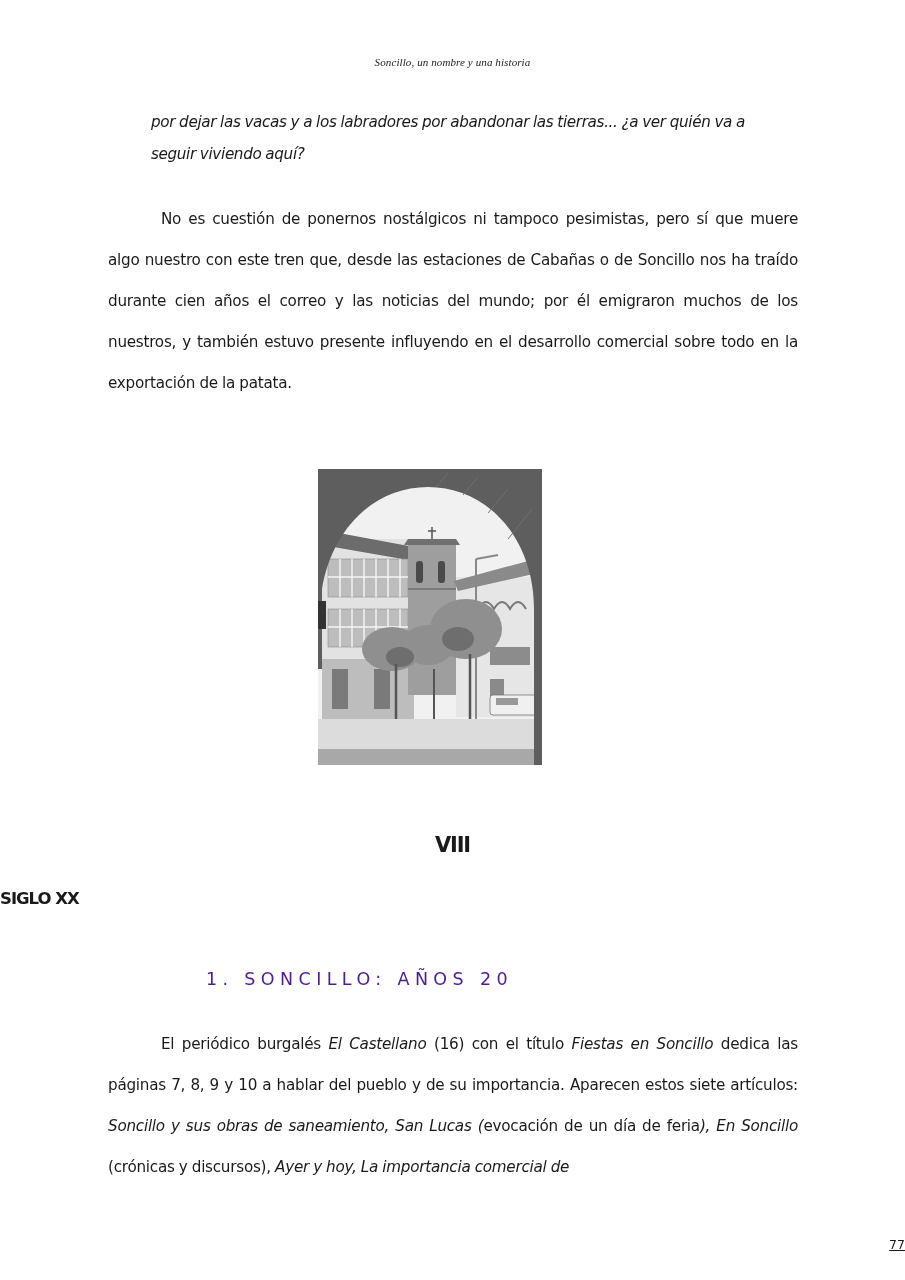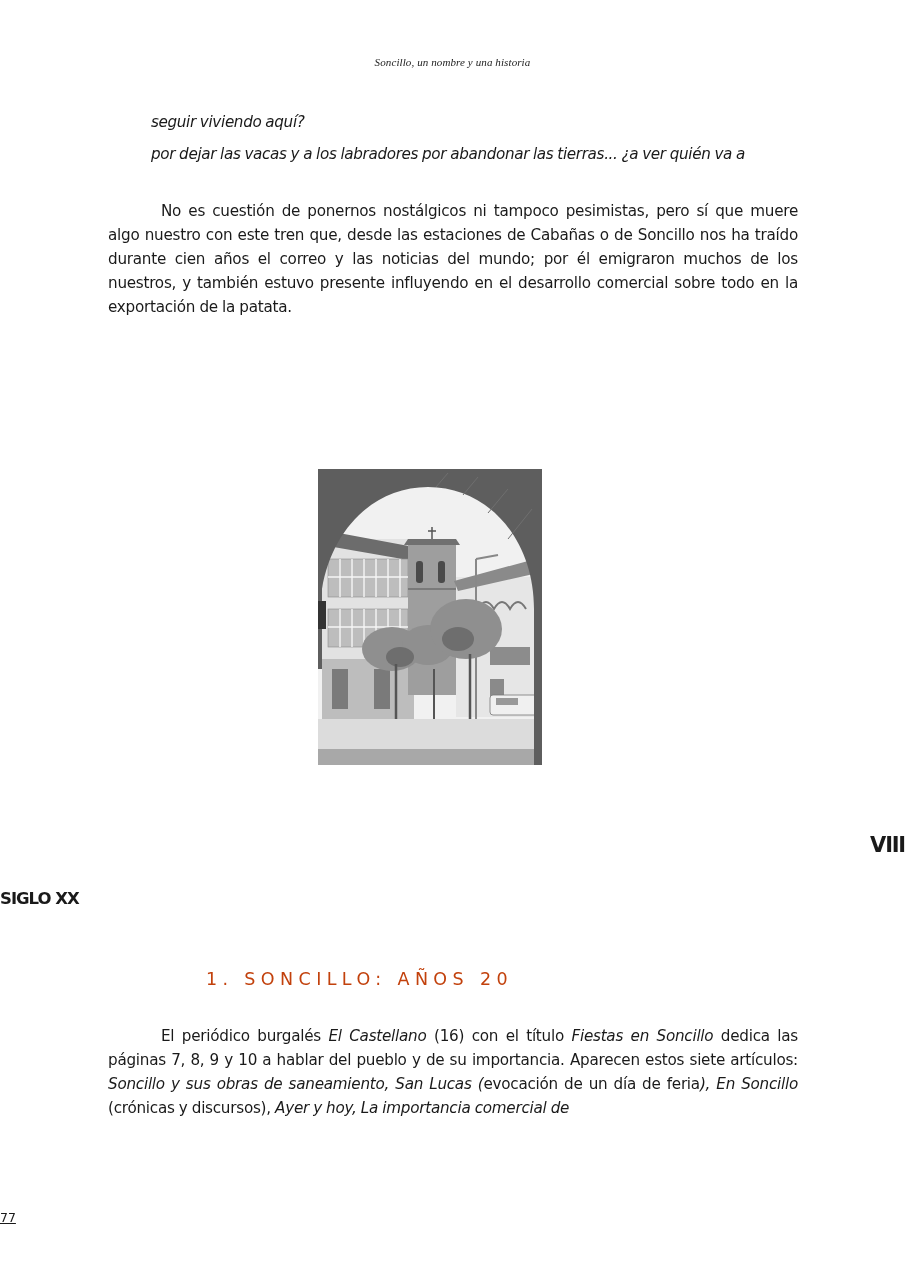--- a/index.html
+++ b/index.html
@@ -1,40 +1,40 @@
 <!DOCTYPE html>
 <html><head>
   <meta charset="utf-8">
   <style>
     html, body { margin: 0; padding: 0; background: #ffffff; }
     body { width: 905px; height: 1280px; position: relative; overflow: hidden; color: #1a1a1a; font-family: "DejaVu Sans", sans-serif; }
     .running-header { position: absolute; top: 56px; left: 0; width: 905px; text-align: center; font-size: 11px; font-style: italic; color: #222; letter-spacing: 0.1px; font-family: Liberation Serif, serif; }
     .quote { position: absolute; left: 151px; top: 106px; width: 660px; font-style: italic; font-size: 15.2px; line-height: 32px; letter-spacing: -0.35px; word-spacing: -0.5px; }
     .quote p { margin: 0; }
-    .body-text { position: absolute; left: 108px; width: 690px; font-size: 15.2px; line-height: 24px; text-align: justify; letter-spacing: -0.25px; word-spacing: -0.4px; }
+    .body-text { position: absolute; left: 108px; width: 690px; font-size: 15.2px; line-height: 41px; text-align: justify; letter-spacing: -0.25px; word-spacing: -0.4px; }
     .body-text p { margin: 0; }
     .indent { text-indent: 53px; }
     .indent-big { text-indent: 107px; }
     .para1 { top: 199px; }
     .photo { position: absolute; left: 318px; top: 469px; width: 224px; height: 296px; }
-    .chapter-num { position: absolute; top: 833px; left: 0; width: 905px; text-align: right; font-weight: bold; font-size: 21px; letter-spacing: -1.2px; }
+    .chapter-num { position: absolute; top: 833px; left: 0; width: 905px; text-align: center; font-weight: bold; font-size: 21px; letter-spacing: -1.2px; }
     .chapter-title { position: absolute; top: 889px; left: 0; width: 905px; text-align: left; font-weight: bold; font-size: 16.5px; letter-spacing: -1px; }
-    .section-title { position: absolute; top: 969px; left: 0; width: 719px; text-align: center; font-size: 17.5px; letter-spacing: 5.4px; font-weight: normal; color: #c2410c; }
+    .section-title { position: absolute; top: 969px; left: 0; width: 719px; text-align: center; font-size: 17.5px; letter-spacing: 5.4px; font-weight: normal; color: #4c1d95; }
     .para3 { top: 1024px; }
-    .page-number { position: absolute; top: 1210px; left: 0; width: 905px; text-align: left; font-size: 12.5px; text-decoration: underline; }
+    .page-number { position: absolute; top: 1237px; left: 0; width: 905px; text-align: right; font-size: 12.5px; text-decoration: underline; }
     em { font-style: italic; }
   </style>
 </head>
 <body>
 
 <div class="running-header">Soncillo, un nombre y una historia</div>
 
 <div class="quote">
+  <p>por dejar las vacas y a los labradores por abandonar las tierras... ¿a ver quién va a</p>
   <p>seguir viviendo aquí?</p>
-  <p>por dejar las vacas y a los labradores por abandonar las tierras... ¿a ver quién va a</p>
 </div>
 
 <div class="body-text para1">
   <p class="indent">No es cuestión de ponernos nostálgicos ni tampoco pesimistas, pero sí que muere algo nuestro con este tren que, desde las estaciones de Cabañas o de Soncillo nos ha traído durante cien años el correo y las noticias del mundo; por él emigraron muchos de los nuestros, y también estuvo presente influyendo en el desarrollo comercial sobre todo en la exportación de la patata.</p>
 </div>
 
 <div class="photo">
   <svg width="224" height="296" viewBox="0 0 224 296" xmlns="http://www.w3.org/2000/svg">
 
     <rect x="0" y="0" width="224" height="296" fill="#f1f1f1"></rect>

